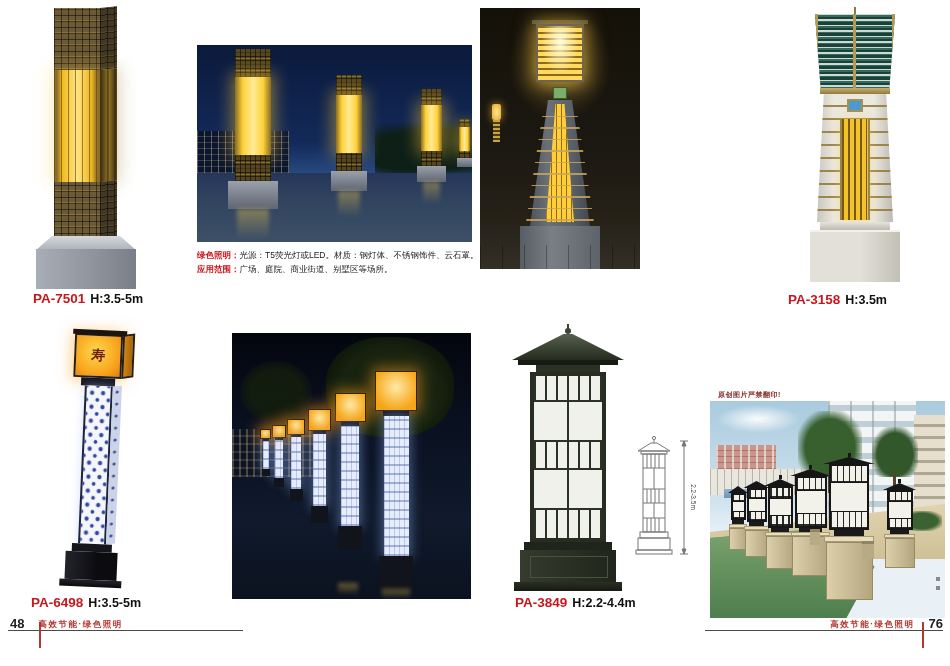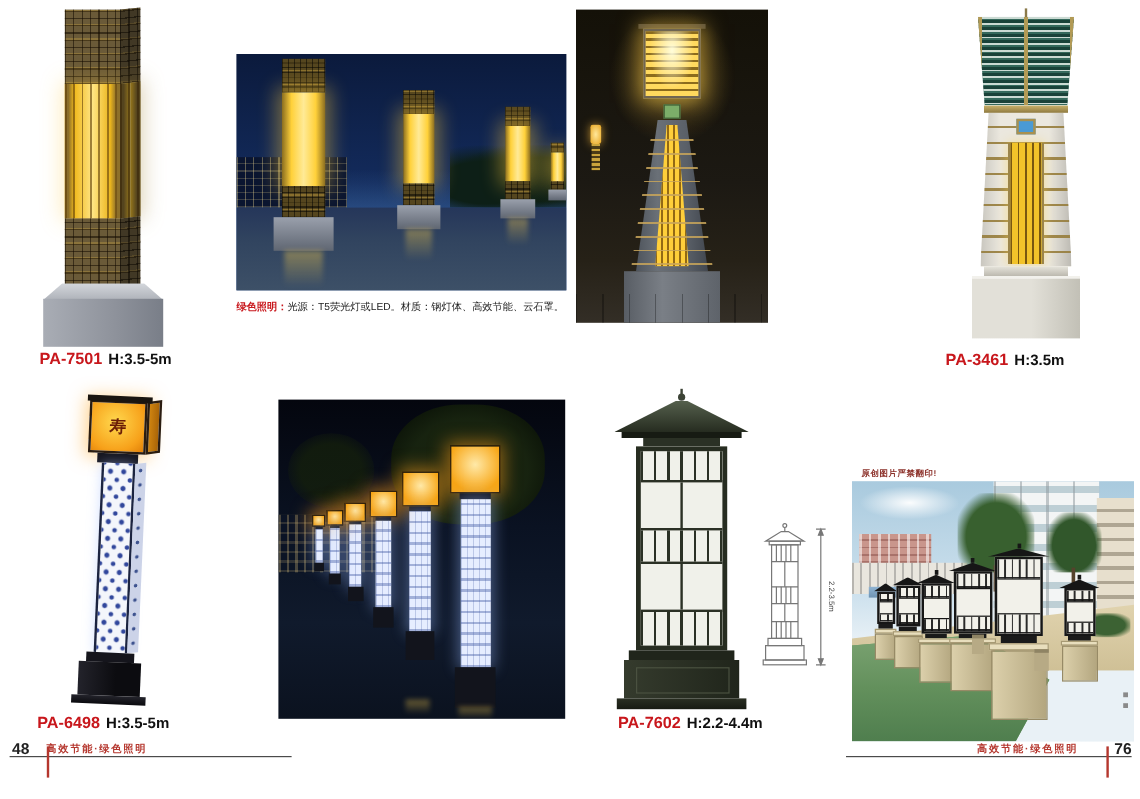--- a/index.html
+++ b/index.html
@@ -133,21 +133,22 @@
       <div class="gl-mid" style="height:24px;"></div>
       <div class="gl-bot" style="height:7px;"></div>
       <div class="gl-base" style="width:15px;height:9px;"></div>
     </div>
     <div class="refl" style="left:40px;top:164px;width:32px;height:30px;"></div>
     <div class="refl" style="left:141px;top:146px;width:22px;height:26px;"></div>
     <div class="refl" style="left:226px;top:137px;width:17px;height:22px;"></div>
   </div>
 
   <div class="specs">
-    <div><span class="lbl">绿色照明：</span><span>光源：T5荧光灯或LED。材质：钢灯体、高效节能、云石罩。</span></div>
+    <div><span class="lbl">绿色照明：</span><span>光源：T5荧光灯或LED。材质：钢灯体、不锈钢饰件、云石罩。</span></div>
+    <div><span class="lbl">应用范围：</span><span>广场、庭院、商业街道、别墅区等场所。</span></div>
   </div>
 
   <div class="abs" style="left:36px;top:326px;width:118px;height:264px;">
     <div class="abs" style="left:0;top:0;width:118px;height:264px;transform:rotate(2.5deg);transform-origin:50% 100%;">
       <div class="abs" style="left:28px;top:8px;width:48px;height:44px;background:radial-gradient(circle at 45% 40%,#ffd84e,#f7a11a 70%,#e07f08);border:2px solid #2a1c10;box-sizing:border-box;box-shadow:0 0 14px 3px rgba(255,170,40,.5);display:flex;align-items:center;justify-content:center;">
         <span style="color:#6b1d06;font-size:14px;font-weight:bold;">寿</span>
       </div>
       <div class="abs" style="left:76px;top:8px;width:12px;height:44px;background:linear-gradient(90deg,#cf8410,#a96407);border:2px solid #2a1c10;box-sizing:border-box;transform:skewY(-10deg);transform-origin:left top;"></div>
       <div class="abs" style="left:26px;top:4px;width:54px;height:5px;background:#1a1510;"></div>
       <div class="abs" style="left:36px;top:52px;width:34px;height:8px;background:#15151e;"></div>
@@ -228,21 +229,21 @@
     <div class="abs" style="left:22px;top:7px;width:80px;height:74px;clip-path:polygon(0 0,100% 0,93% 100%,7% 100%);background-color:var(--teal-cap,#35695c);background-image:linear-gradient(90deg,#b29a55 0 3px,transparent 3px calc(50% - 1.5px),#b29a55 calc(50% - 1.5px) calc(50% + 1.5px),transparent calc(50% + 1.5px) calc(100% - 3px),#b29a55 calc(100% - 3px)),repeating-linear-gradient(180deg,rgba(230,238,232,.85) 0 1.5px,rgba(0,0,0,0) 1.5px 3px,rgba(8,40,34,.6) 3px 5.5px);"></div>
     <div class="abs" style="left:27px;top:81px;width:70px;height:6px;background:linear-gradient(180deg,#c8b06a,#8f7a40);"></div>
     <div class="abs" style="left:24px;top:87px;width:76px;height:128px;clip-path:polygon(9% 0,91% 0,100% 100%,0 100%);background-color:#ebe8df;background-image:repeating-linear-gradient(180deg,transparent 0 11px,rgba(150,125,60,.9) 11px 13px),linear-gradient(90deg,rgba(0,0,0,.15),rgba(255,255,255,0) 22%,rgba(255,255,255,0) 75%,rgba(0,0,0,.2));"></div>
     <div class="abs" style="left:54px;top:92px;width:16px;height:13px;background:#4a9ad4;border:2px solid #a8904f;box-sizing:border-box;"></div>
     <div class="abs" style="left:47px;top:112px;width:30px;height:101px;background-color:#f2c32a;background-image:repeating-linear-gradient(90deg,rgba(90,60,10,.8) 0 1.5px,transparent 1.5px 6px);border-left:2px solid #9c854a;border-right:2px solid #9c854a;box-sizing:border-box;box-shadow:0 0 10px rgba(255,210,70,.5);"></div>
     <div class="abs" style="left:27px;top:215px;width:70px;height:8px;background:linear-gradient(180deg,#e6e4db,#bcb9af);"></div>
     <div class="abs" style="left:17px;top:223px;width:90px;height:52px;background:linear-gradient(90deg,#e2e0d8 0 55%,#c2c0b6);border-top:2px solid #f2f1ec;box-sizing:border-box;"></div>
   </div>
 
   <div class="plabel" style="left:788px;top:292px;">
-    <span class="code">PA-3461</span>
+    <span class="code">PA-3158</span>
     <span class="ht">H:3.5m</span>
   </div>
 
 
   <div class="abs" style="left:504px;top:324px;width:128px;height:268px;">
     <div class="abs" style="left:63px;top:0;width:2px;height:5px;background:#3c4336;"></div>
     <div class="abs" style="left:61px;top:4px;width:6px;height:6px;border-radius:50%;background:#3c4336;"></div>
     <div class="abs" style="left:8px;top:10px;width:112px;height:26px;clip-path:polygon(46% 0,54% 0,100% 100%,0 100%);background:linear-gradient(180deg,#55604d,#262c20);"></div>
     <div class="abs" style="left:14px;top:36px;width:100px;height:5px;background:#171b13;"></div>
     <div class="abs" style="left:32px;top:41px;width:64px;height:7px;background:#2b3125;"></div>
@@ -253,21 +254,21 @@
       <div class="abs" style="left:calc(50% - 1px);top:92px;width:2px;height:40px;background:#2b3125;"></div>
       <div class="abs" style="left:0;right:0;bottom:0;height:28px;background-image:repeating-linear-gradient(90deg,#2b3125 0 2px,transparent 2px 11px);border-top:2px solid #2b3125;"></div>
     </div>
     <div class="abs" style="left:20px;top:218px;width:88px;height:8px;background:#20251b;"></div>
     <div class="abs" style="left:16px;top:226px;width:96px;height:32px;background:linear-gradient(90deg,#353b2d,#20251b);"></div>
     <div class="abs" style="left:26px;top:232px;width:76px;height:20px;border:1.5px solid #4a5140;"></div>
     <div class="abs" style="left:10px;top:258px;width:108px;height:9px;background:linear-gradient(180deg,#2a2f23,#171a12);"></div>
   </div>
 
   <div class="plabel" style="left:515px;top:595px;">
-    <span class="code">PA-7602</span>
+    <span class="code">PA-3849</span>
     <span class="ht">H:2.2-4.4m</span>
   </div>
 
   <div class="abs" style="left:634px;top:433px;width:62px;height:130px;">
     <svg width="62" height="130" viewBox="0 0 62 130">
       <g stroke="#777" stroke-width="1" fill="none">
         <circle cx="20" cy="5" r="1.6"></circle>
         <line x1="20" y1="6.5" x2="20" y2="10"></line>
         <path d="M4,18 L36,18 L23,10 L17,10 Z"></path>
         <rect x="7" y="18" width="26" height="3"></rect>
@@ -378,16 +379,16 @@
   <div class="vred" style="left:39px;top:622px;height:26px;"></div>
   <div class="footer" style="left:10px;top:618px;">
     <span class="pnum">48</span>
     <span class="slogan" style="margin-left:8px;">高效节能·绿色照明</span>
   </div>
 
   <div class="hline" style="left:705px;top:630px;width:238px;"></div>
   <div class="vred" style="left:922px;top:622px;height:26px;"></div>
   <div class="footer" style="left:805px;top:618px;width:138px;justify-content:flex-end;">
     <span class="slogan">高效节能·绿色照明</span>
-    <span class="pnum" style="margin-left:24px;">76</span>
+    <span class="pnum" style="margin-left:8px;">76</span>
   </div>
 
 </div>
 
 </body></html>

